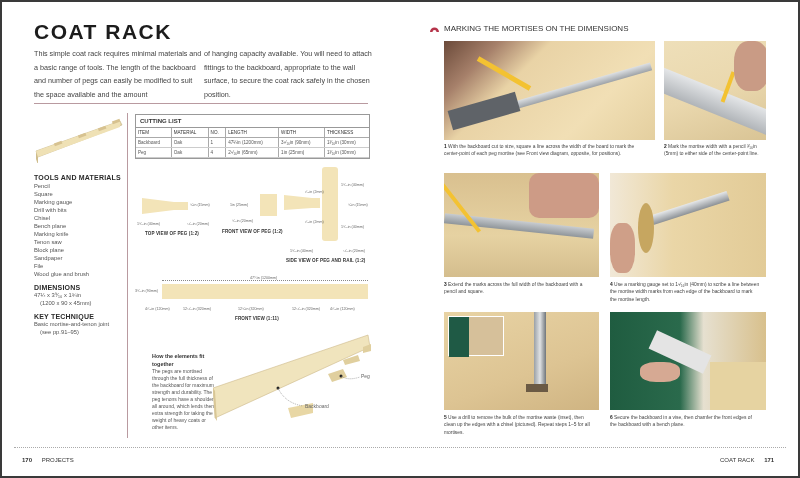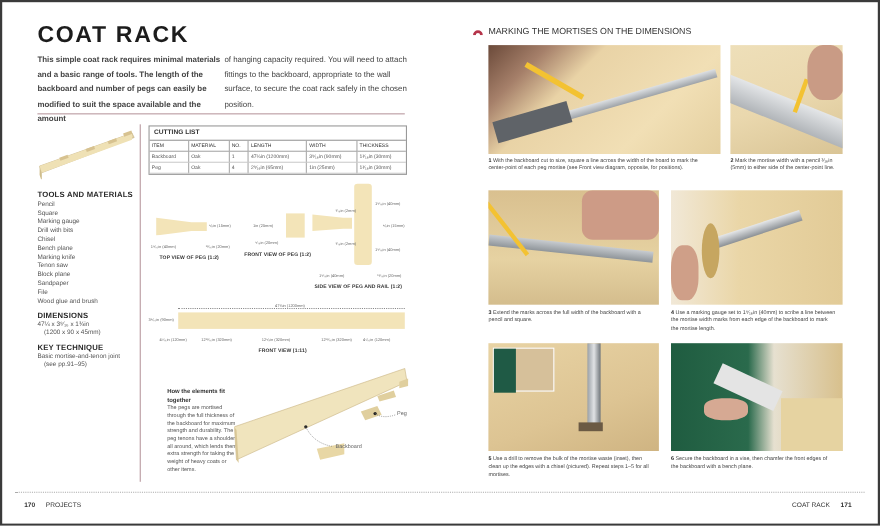--- a/index.html
+++ b/index.html
@@ -44,22 +44,22 @@
   .photo { position: absolute; overflow: hidden; }
   .cap { position: absolute; font-size: 4.9px; line-height: 7.3px; color: #444; }
   .cap b { color: #222; }
 </style>
 </head>
 <body>
 
 <div class="frame"></div>
 
 <div class="abs title">COAT RACK</div>
-<div class="abs intro" style="left:34px;font-weight:bold;">This simple coat rack requires minimal materials and a basic range of tools. The length of the backboard and number of pegs can easily be modified to suit the space available and the amount</div>
-<div class="abs intro" style="left:204px;">of hanging capacity required. You will need to attach fittings to the backboard, appropriate to the wall surface, to secure the coat rack safely in the chosen position.</div>
+<div class="abs intro" style="left:34px;">This simple coat rack requires minimal materials and a basic range of tools. The length of the backboard and number of pegs can easily be modified to suit the space available and the amount</div>
+<div class="abs intro" style="left:204px;">of hanging capacity available. You will need to attach fittings to the backboard, appropriate to the wall surface, to secure the coat rack safely in the chosen position.</div>
 <div class="abs rule-top"></div>
 <div class="abs vrule"></div>
 
 <svg class="abs hero-rack" viewBox="0 0 90 50">
   <polygon points="2,38 86,8 88,12 4,44" fill="#e6d6a8" stroke="#b9a676" stroke-width="0.5"></polygon>
   <polygon points="2,38 4,44 4,52 2,46" fill="#cfbd8c"></polygon>
   <polygon points="2,38 86,8 86,14 4,44" fill="#efe1b5"></polygon>
   <rect x="20" y="29" width="8" height="3" fill="#d7c290" transform="rotate(-20 24 30)"></rect>
   <rect x="44" y="21" width="8" height="3" fill="#d7c290" transform="rotate(-20 48 22)"></rect>
   <rect x="64" y="14" width="8" height="3" fill="#d7c290" transform="rotate(-20 68 15)"></rect>

